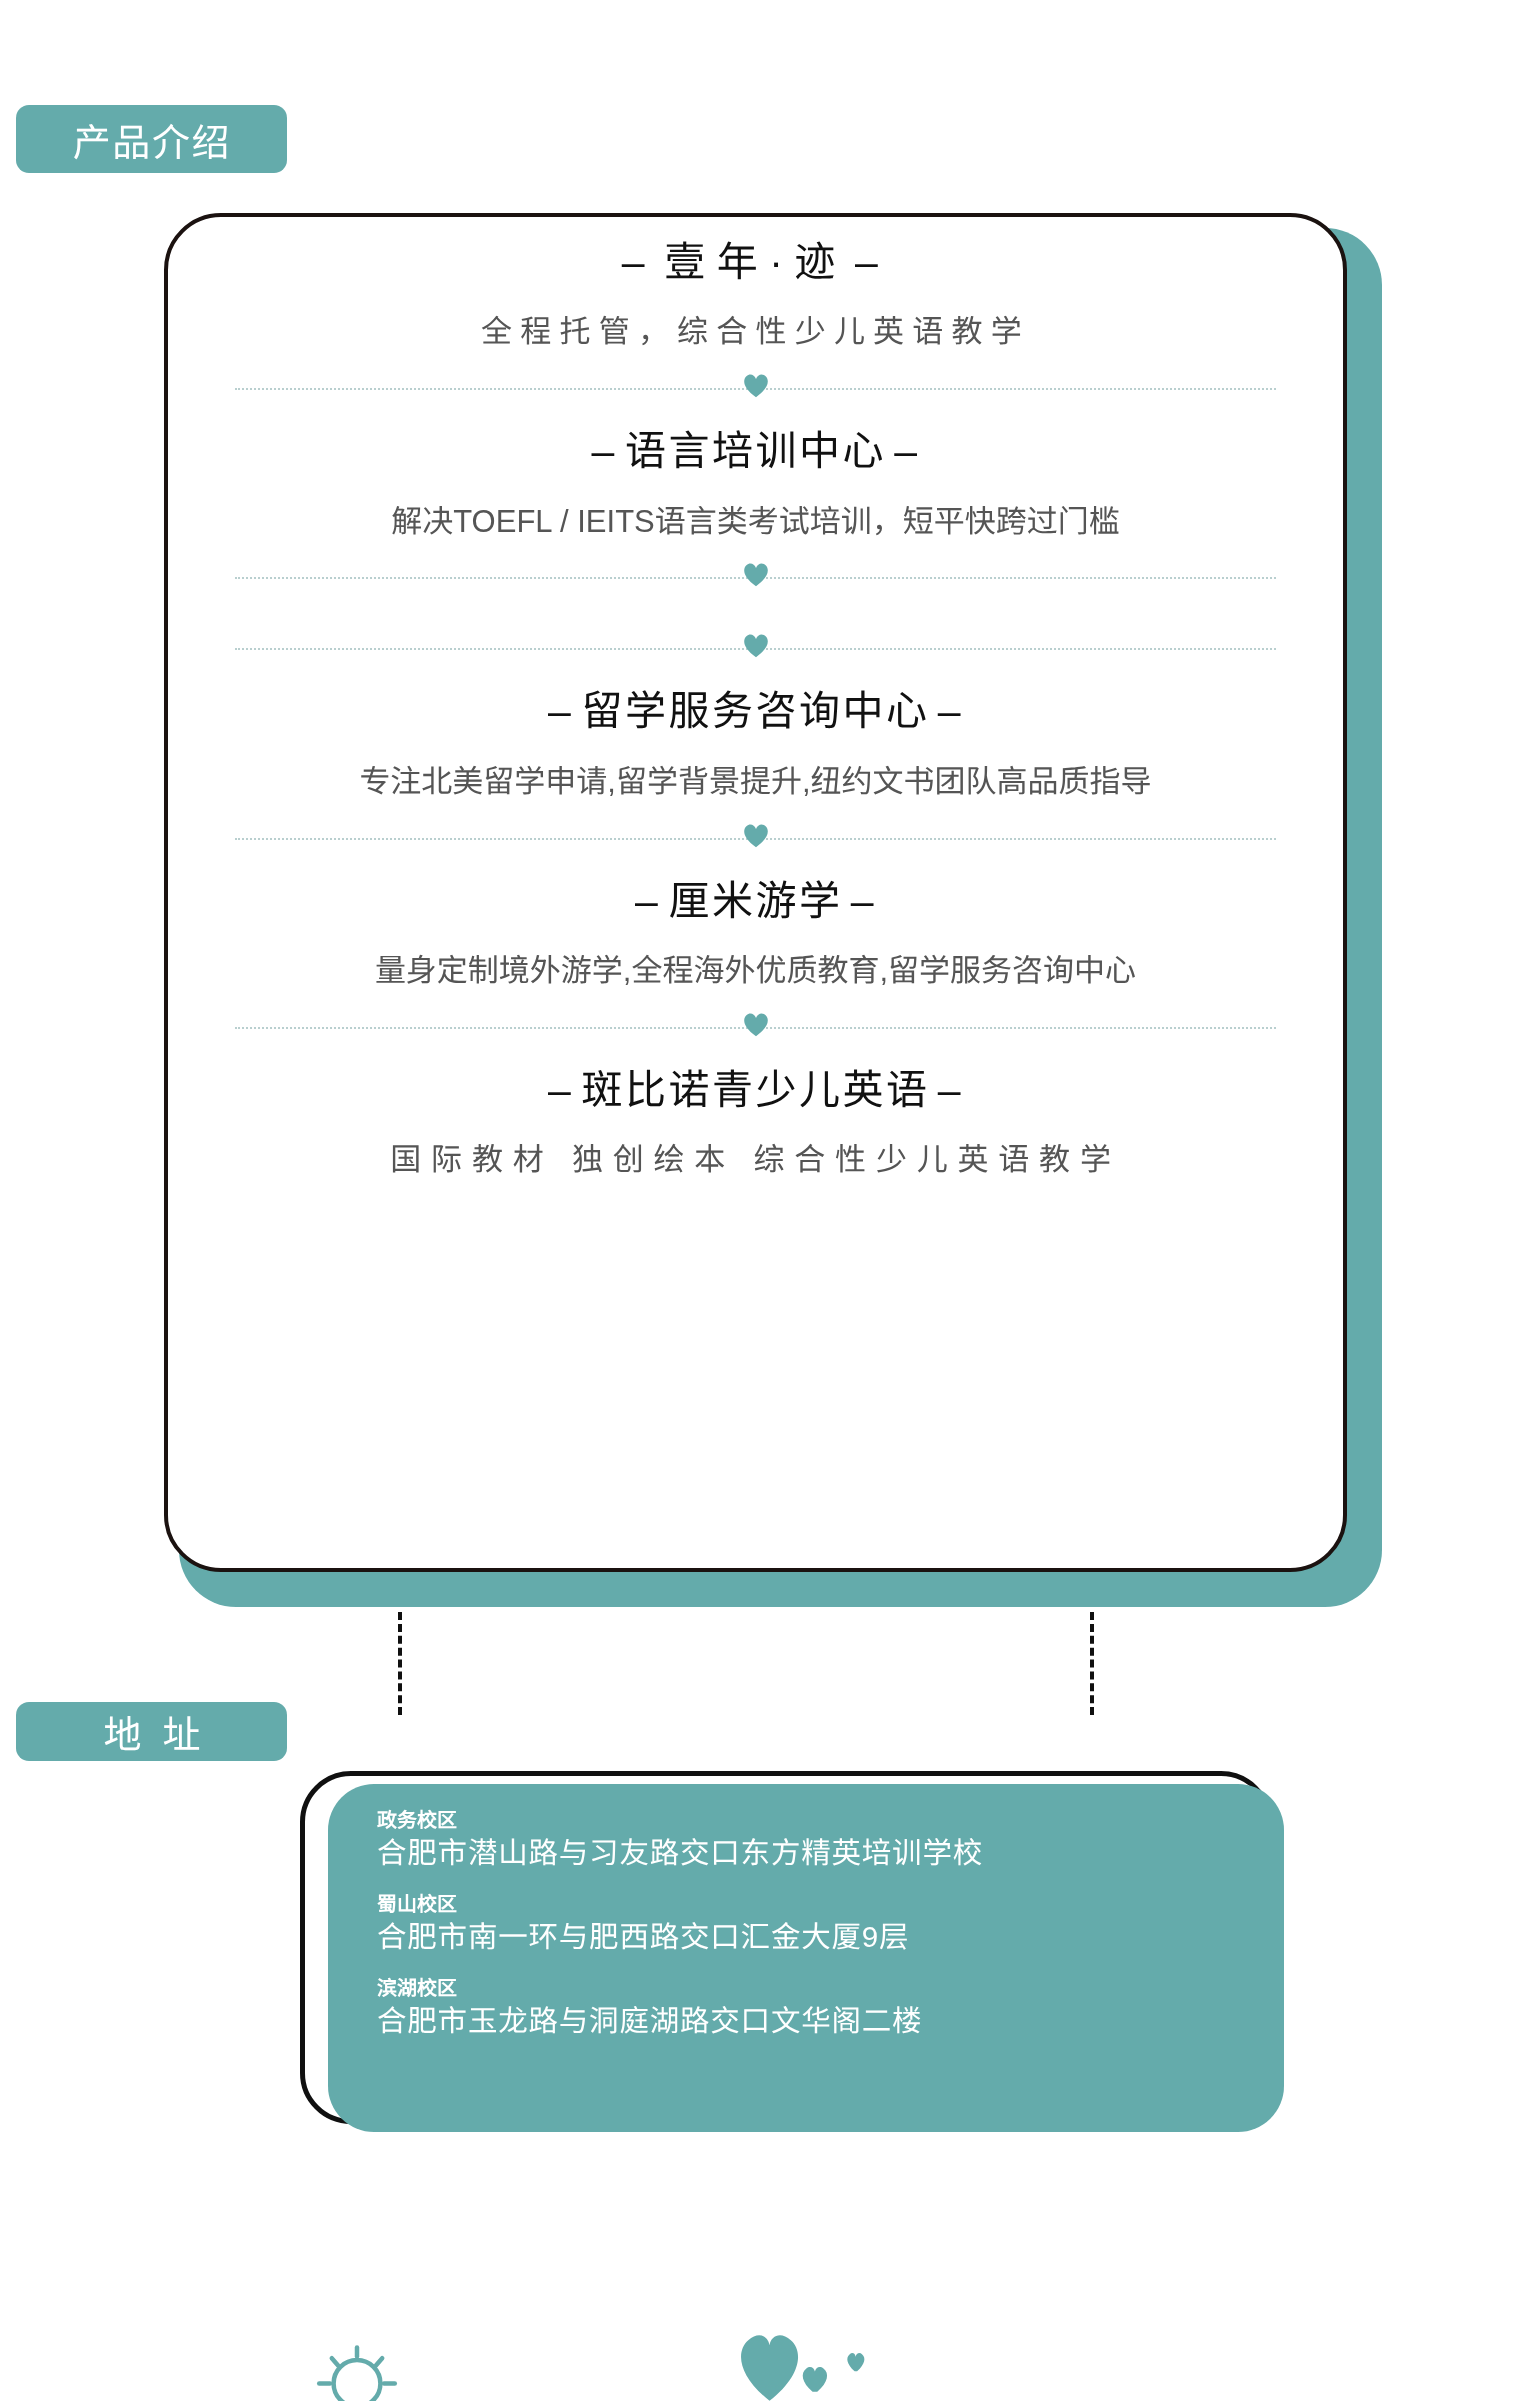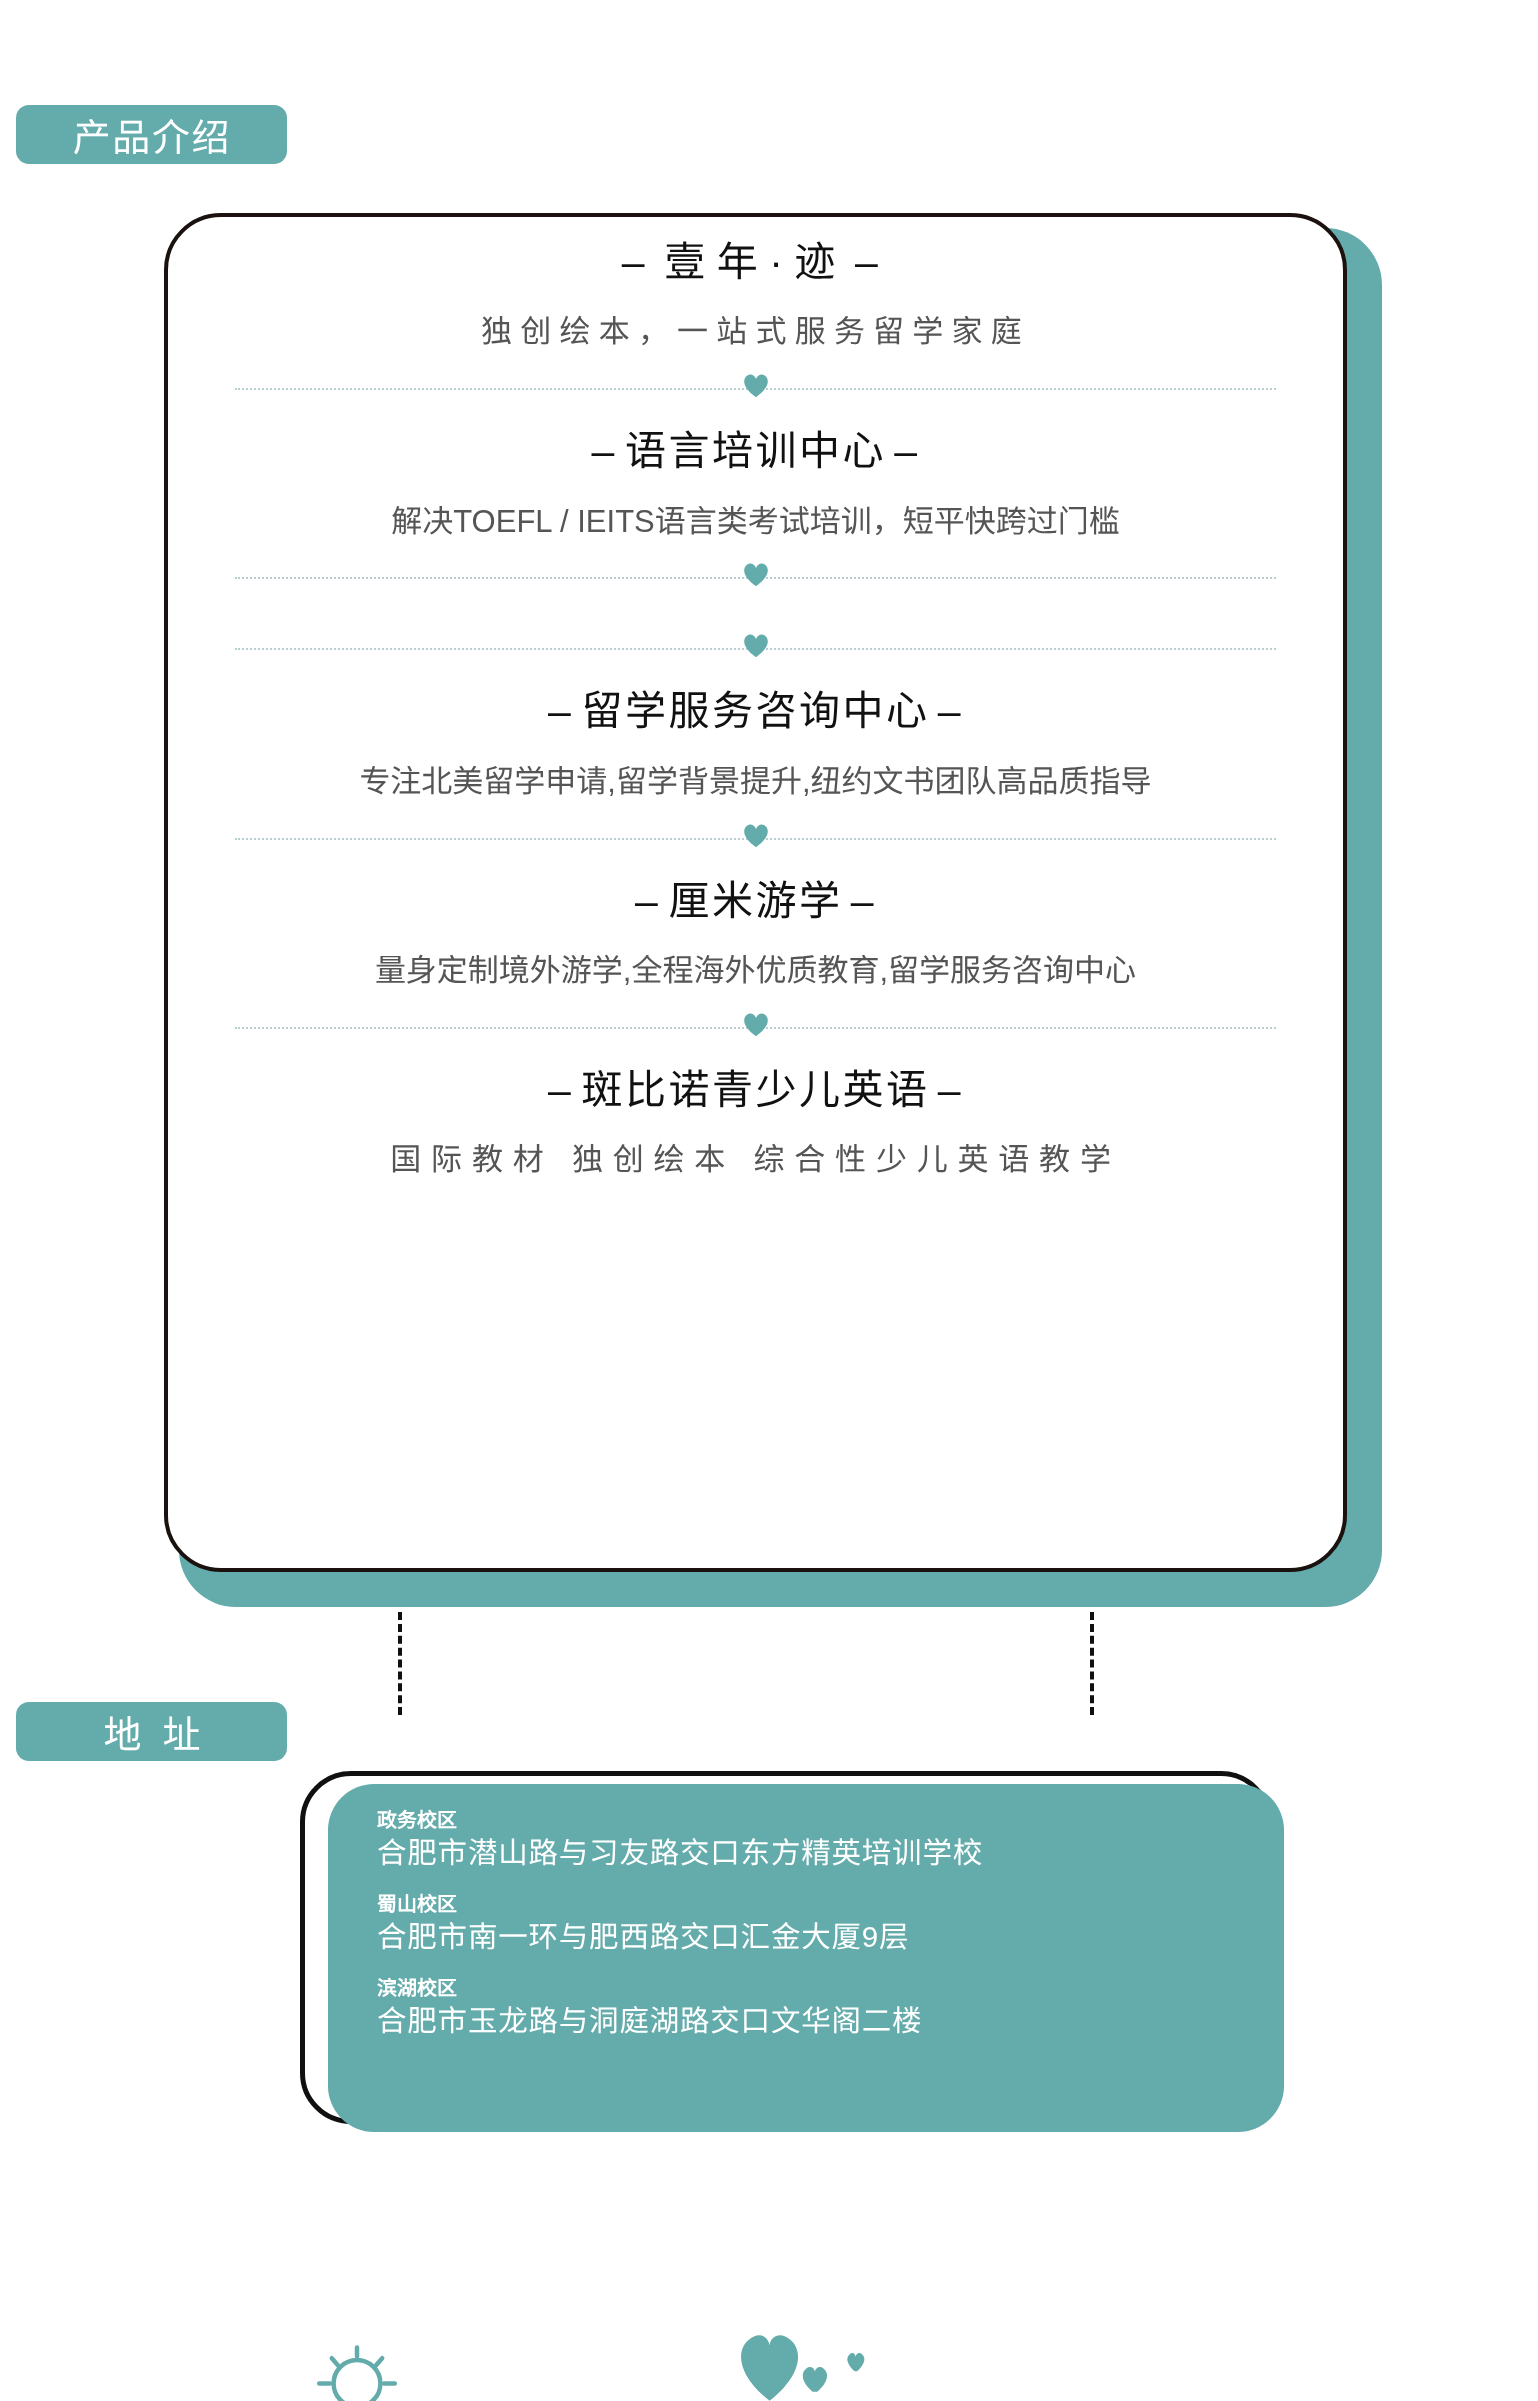--- a/index.html
+++ b/index.html
@@ -27,21 +27,21 @@
     display: flex;
     align-items: center;
     justify-content: center;
     font-weight: 400;
     box-sizing: border-box;
   }
   #badge-product {
     left: 16.4px;
     top: 105px;
     width: 271px;
-    height: 59px;
+    height: 68px;
     font-size: 38px;
     letter-spacing: 1.6px;
   }
   #badge-address {
     left: 16.4px;
     top: 1702px;
     width: 271px;
     height: 59px;
     font-size: 38px;
     letter-spacing: 21px;
@@ -207,21 +207,21 @@
 <div class="badge" id="badge-product">
   <span>产品介绍</span>
 </div>
 
 <div id="product-card-wrap">
   <div id="product-card-shadow"></div>
   <div id="product-card">
     <div class="prod-list" id="prod-list">
         <div class="prod-item first">
           <div class="prod-title"><span class="dash">–</span><span>壹年·迹</span><span class="dash">–</span></div>
-          <div class="prod-sub">独创绘本，一站式服务留学家庭</div>
+          <div class="prod-sub">全程托管，综合性少儿英语教学</div>
         </div>
         <div class="divider">
           <div class="line"></div>
           <div class="heart"><svg viewBox="0 0 32 32" width="28" height="28" aria-hidden="true">
               <path d="M16 30 C2 20 0 11 5 6 C9 2 14 4 16 9 C18 4 23 2 27 6 C32 11 30 20 16 30 Z" fill="#64ABAB"></path>
             </svg></div>
         </div>
         <div class="prod-item">
           <div class="prod-title"><span class="dash">–</span><span>语言培训中心</span><span class="dash">–</span></div>
           <div class="prod-sub">解决TOEFL / IEITS语言类考试培训，短平快跨过门槛</div>

